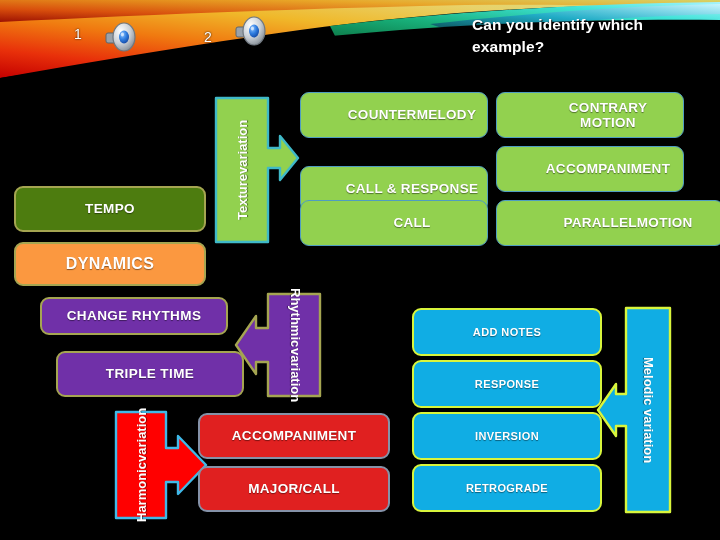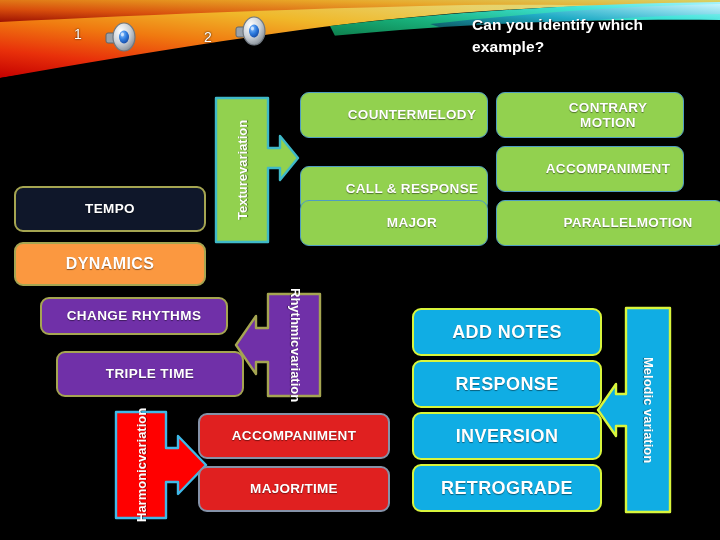--- a/index.html
+++ b/index.html
@@ -30,25 +30,25 @@
 
   
   .box{
     position:absolute;box-sizing:border-box;display:flex;
     align-items:center;justify-content:center;text-align:center;
     color:#ffffff;font-weight:bold;border-radius:9px;
     line-height:1.12;
     text-shadow:0 1px 1px rgba(0,0,0,.45);
   }
   .green{background:#92d14f;border:1.5px solid #4f9dc0;font-size:13.5px;letter-spacing:.3px;padding-left:36px;}
-  .pink {background:#0f172a;border:2px solid #a5a551;font-size:13.5px;letter-spacing:.4px;}
+  .pink {background:#4d7c0f;border:2px solid #a5a551;font-size:13.5px;letter-spacing:.4px;}
   .orange{background:#fb9840;border:2px solid #a5a551;font-size:16px;letter-spacing:.4px;}
   .purple{background:#7030a8;border:2px solid #a5a551;font-size:13.5px;letter-spacing:.4px;}
   .red  {background:#e02020;border:2px solid #8592a8;font-size:13.5px;letter-spacing:.3px;}
-  .cyan {background:#10ade4;border:2px solid #d8f53c;font-size:18px;letter-spacing:.4px;}
+  .cyan {background:#10ade4;border:2px solid #d8f53c;font-size:11px;letter-spacing:.4px;}
 
   
   .vwrap{position:absolute;}
   .vwrap svg{position:absolute;left:0;top:0;}
   .vlabel{
     position:absolute;display:flex;align-items:center;justify-content:center;
     color:#fff;font-weight:bold;font-size:13px;line-height:1.08;
     text-align:center;text-shadow:0 1px 1px rgba(0,0,0,.5);
     white-space:nowrap;
   }
@@ -154,21 +154,21 @@
     </svg>
     <div class="vlabel rotcw" style="left:6px;top:2px;width:46px;height:144px;">
       <span>Texture</span>
       <span style="display:block;width:2px;"></span>
       <span>variation</span>
     </div>
   </div>
 
   <div class="box green" style="left:300px;top:92px;width:188px;height:46px;">COUNTERMELODY</div>
   <div class="box green" style="left:300px;top:146px;width:188px;height:46px;margin-top:20px;">CALL &amp; RESPONSE</div>
-  <div class="box green" style="left:300px;top:200px;width:188px;height:46px;">MAJOR</div>
+  <div class="box green" style="left:300px;top:200px;width:188px;height:46px;">CALL</div>
 
   <div class="box green" style="left:496px;top:92px;width:188px;height:46px;flex-direction:column;">
     <span>CONTRARY</span>
     <span>MOTION</span>
   </div>
   <div class="box green" style="left:496px;top:146px;width:188px;height:46px;">ACCOMPANIMENT</div>
   <div class="box green" style="left:496px;top:200px;width:228px;height:46px;">
     <span>PARALLEL</span>
     <span>MOTION</span>
   </div>
@@ -195,21 +195,21 @@
       <path d="M2,2 L52,2 L52,38 L64,38 L64,26 L92,55 L64,84 L64,72 L52,72 L52,108 L2,108 Z" fill="#ff0000" stroke="#3fb9e8" stroke-width="2.4" stroke-linejoin="round"></path>
     </svg>
     <div class="vlabel rotcw" style="left:4px;top:2px;width:48px;height:106px;">
       <span>Harmonic</span>
       <span style="display:block;width:2px;"></span>
       <span>variation</span>
     </div>
   </div>
 
   <div class="box red" style="left:198px;top:413px;width:192px;height:46px;">ACCOMPANIMENT</div>
-  <div class="box red" style="left:198px;top:466px;width:192px;height:46px;">MAJOR/TIME</div>
+  <div class="box red" style="left:198px;top:466px;width:192px;height:46px;">MAJOR/CALL</div>
 
   <div class="box cyan" style="left:412px;top:308px;width:190px;height:48px;">ADD NOTES</div>
   <div class="box cyan" style="left:412px;top:360px;width:190px;height:48px;">RESPONSE</div>
   <div class="box cyan" style="left:412px;top:464px;width:190px;height:48px;">RETROGRADE</div>
   <div class="box cyan" style="left:412px;top:412px;width:190px;height:48px;">INVERSION</div>
 
   <div class="vwrap" style="left:596px;top:306px;width:76px;height:208px;">
     <svg width="76" height="208" viewBox="0 0 76 208" xmlns="http://www.w3.org/2000/svg">
       <path d="M74,2 L30,2 L30,88 L20,88 L20,78 L2,104 L20,130 L20,120 L30,120 L30,206 L74,206 Z" fill="#10ade4" stroke="#d8f53c" stroke-width="2.4" stroke-linejoin="round"></path>
     </svg>

